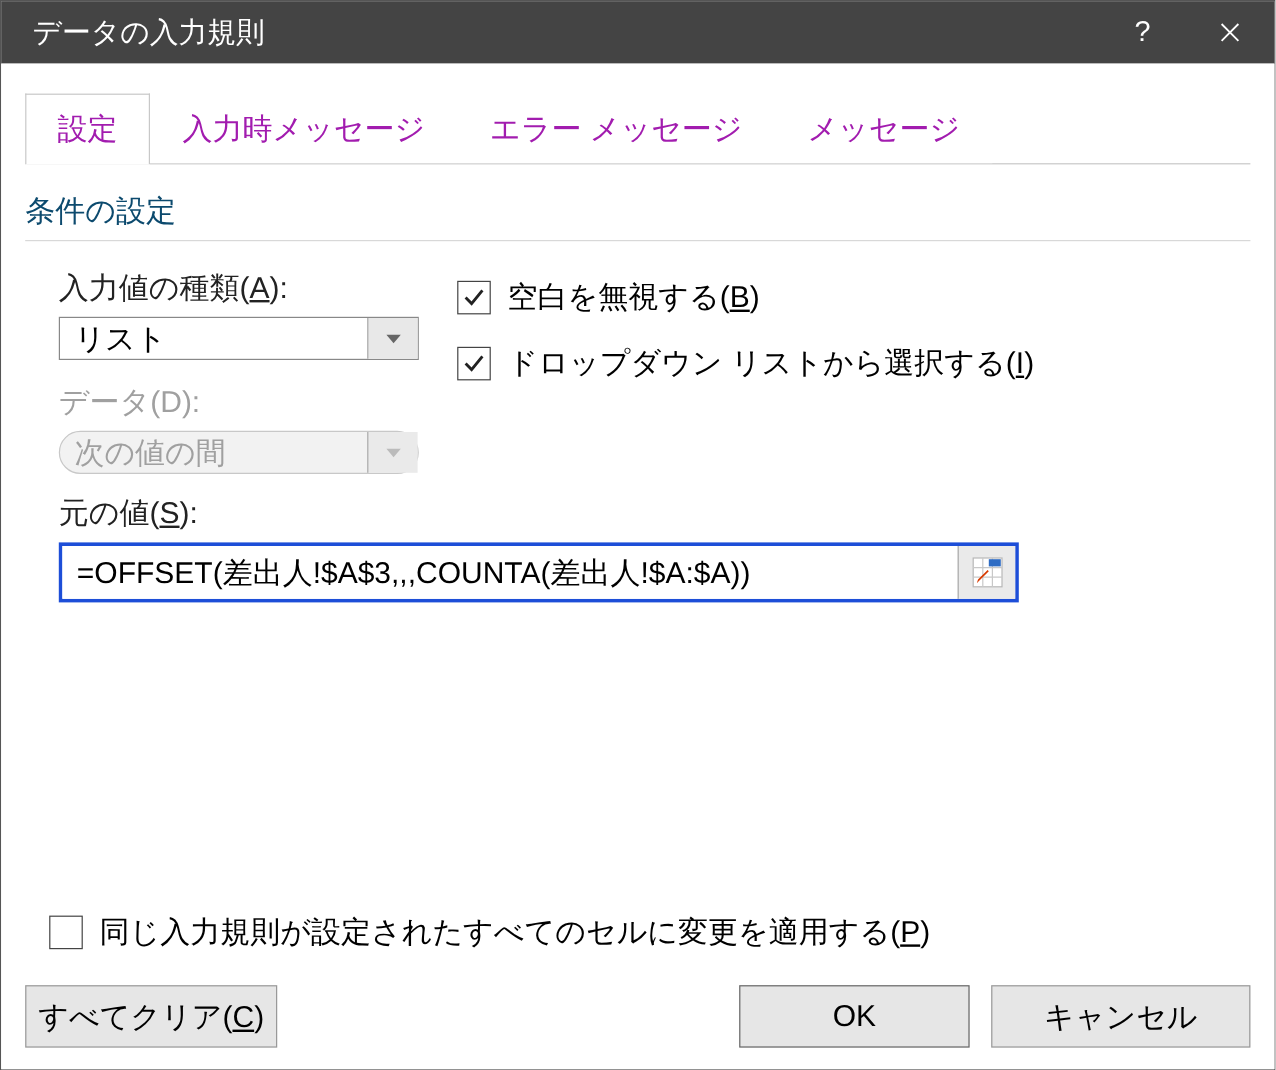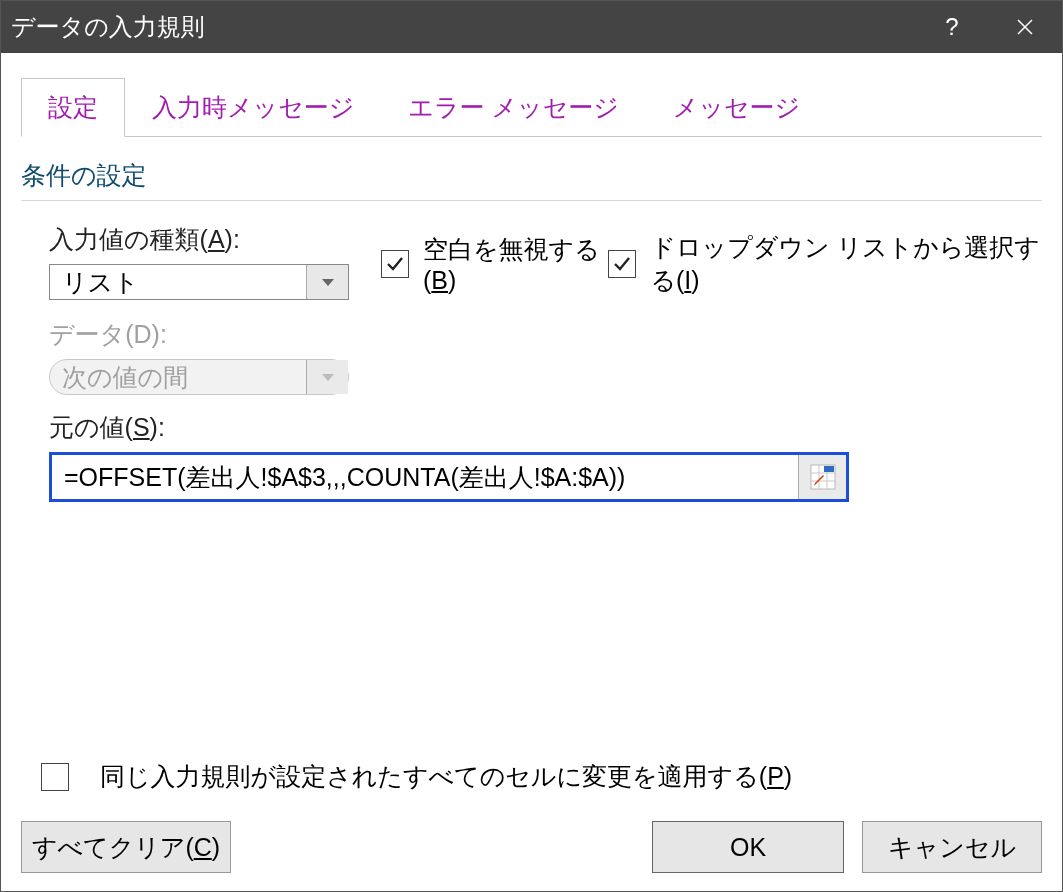--- a/index.html
+++ b/index.html
@@ -17,21 +17,21 @@
       display: flex;
       flex-direction: column;
       background: #fff;
     }
     .titlebar {
       background: #444444;
       color: #fff;
       height: 52px;
       display: flex;
       align-items: center;
-      padding: 0 0 0 10px;
+      padding: 0 0 0 26px;
     }
     .titlebar-title {
       font-size: 24px;
       flex: 1;
     }
     .titlebar-btn {
       width: 70px;
       height: 52px;
       display: flex;
       align-items: center;
@@ -124,21 +124,22 @@
     .chev {
       width: 0; height: 0;
       border-left: 6px solid transparent;
       border-right: 6px solid transparent;
       border-top: 7px solid #666;
     }
     .select-wrap.disabled .chev { border-top-color: #bbb; }
     .checkbox-col {
       margin-left: 32px;
       display: flex;
-      flex-direction: row;
+      flex-direction: column;
+      gap: 22px;
       padding-top: 8px;
       justify-content: flex-end;
     }
     .check-row {
       display: flex;
       align-items: center;
       gap: 14px;
       font-size: 25px;
     }
     .checkbox {
@@ -172,42 +173,42 @@
       border-left: 1px solid #aaa;
       background: #eaeaea;
       display: flex;
       align-items: center;
       justify-content: center;
     }
     .spacer { flex: 1; }
     .apply-row {
       display: flex;
       align-items: center;
-      gap: 31px;
+      gap: 14px;
       font-size: 25px;
       margin-left: 20px;
       margin-bottom: 28px;
     }
     .btn-row {
       display: flex;
       align-items: center;
     }
     .btn {
       height: 52px;
       border: 1px solid #999;
       background: #e6e6e6;
       font-size: 25px;
       display: flex;
       align-items: center;
       justify-content: center;
       cursor: pointer;
     }
     .btn-clear { width: 210px; }
     .btn-ok { width: 192px; margin-left: auto; margin-right: 18px; border-color: #666; }
-    .btn-cancel { width: 180px; justify-content: center; }
+    .btn-cancel { width: 216px; justify-content: center; }
   </style>
 </head>
 <body>
 
 <div class="window">
   <div class="titlebar">
     <div class="titlebar-title">データの入力規則</div>
     <div class="titlebar-btn">
       <span>?</span>
     </div>

